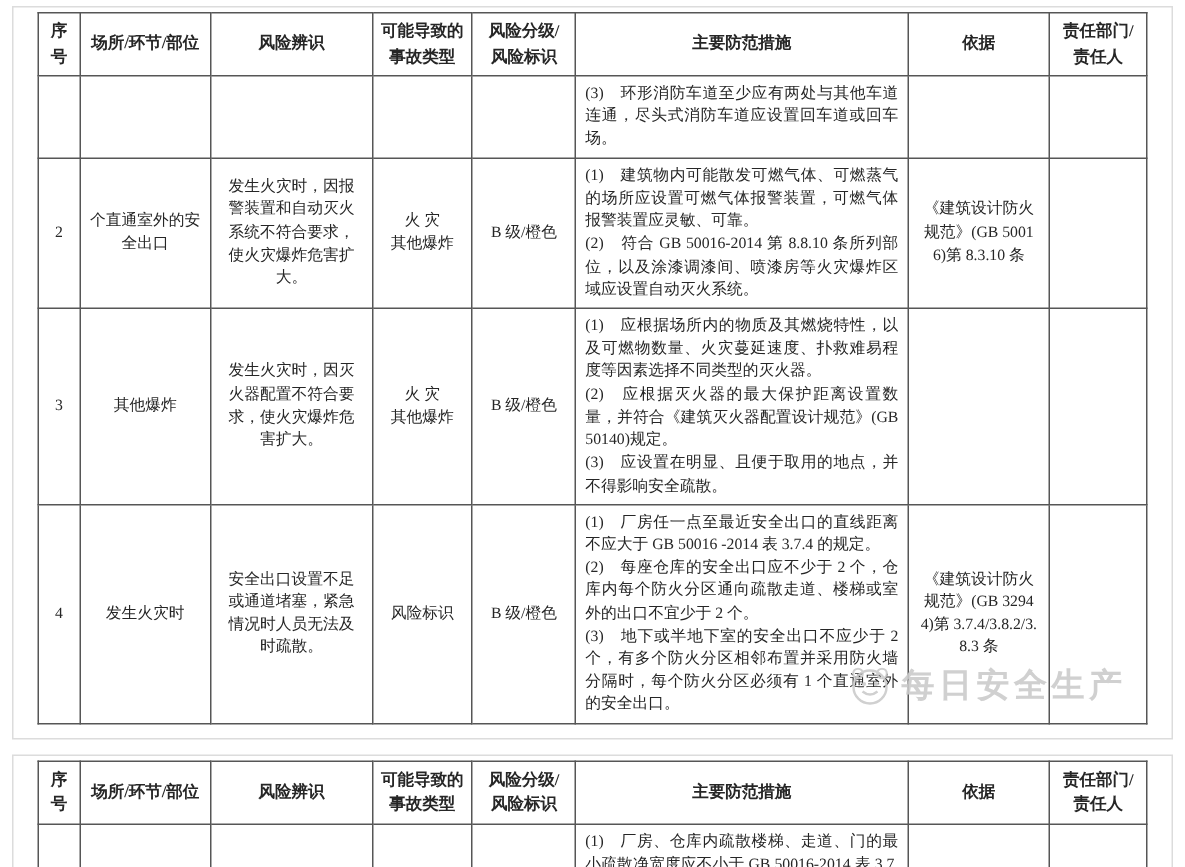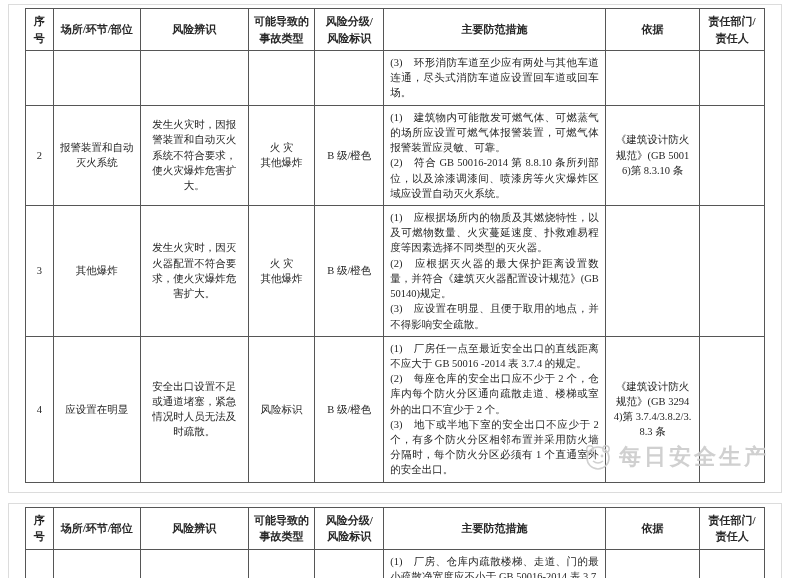--- a/index.html
+++ b/index.html
@@ -49,21 +49,21 @@
   }
   td.basis { padding:4px 6px; }
   tr.hdr     { height:36px; }
   tr.r-cont  { height:40px; }
   tr.r-2     { height:98px; }
   tr.r-3     { height:104px; }
   tr.r-4     { height:114px; }
   tr.r-5     { height:104px; }
   .watermark {
     position:absolute;
-    right:12px;
+    right:30px;
     bottom:20px;
     display:flex;
     align-items:center;
     gap:6px;
     color:#cbcbcb;
     font-size:22px;
     font-weight:700;
     letter-spacing:3px;
     font-family:"Liberation Sans","DejaVu Sans",sans-serif;
     opacity:0.9;
@@ -111,21 +111,21 @@
           <td></td>
           <td class="risk"></td>
           <td></td>
           <td></td>
           <td class="measures">(3)　环形消防车道至少应有两处与其他车道连通，尽头式消防车道应设置回车道或回车场。</td>
           <td class="basis"></td>
           <td></td>
         </tr>
         <tr class="r-2">
           <td>2</td>
-          <td>报警装置和自动灭火系统</td>
+          <td>个直通室外的安全出口</td>
           <td class="risk">发生火灾时，因报警装置和自动灭火系统不符合要求，使火灾爆炸危害扩大。</td>
           <td>火 灾
 其他爆炸</td>
           <td>B 级/橙色</td>
           <td class="measures">(1)　建筑物内可能散发可燃气体、可燃蒸气的场所应设置可燃气体报警装置，可燃气体报警装置应灵敏、可靠。
 (2)　符合 GB 50016-2014 第 8.8.10 条所列部位，以及涂漆调漆间、喷漆房等火灾爆炸区域应设置自动灭火系统。</td>
           <td class="basis">《建筑设计防火规范》(GB 50016)第 8.3.10 条</td>
           <td></td>
         </tr>
         <tr class="r-3">
@@ -136,21 +136,21 @@
 其他爆炸</td>
           <td>B 级/橙色</td>
           <td class="measures">(1)　应根据场所内的物质及其燃烧特性，以及可燃物数量、火灾蔓延速度、扑救难易程度等因素选择不同类型的灭火器。
 (2)　应根据灭火器的最大保护距离设置数量，并符合《建筑灭火器配置设计规范》(GB50140)规定。
 (3)　应设置在明显、且便于取用的地点，并不得影响安全疏散。</td>
           <td class="basis"></td>
           <td></td>
         </tr>
         <tr class="r-4">
           <td>4</td>
-          <td>应设置在明显</td>
+          <td>发生火灾时</td>
           <td class="risk">安全出口设置不足或通道堵塞，紧急情况时人员无法及时疏散。</td>
           <td>风险标识</td>
           <td>B 级/橙色</td>
           <td class="measures">(1)　厂房任一点至最近安全出口的直线距离不应大于 GB 50016 -2014 表 3.7.4 的规定。
 (2)　每座仓库的安全出口应不少于 2 个，仓库内每个防火分区通向疏散走道、楼梯或室外的出口不宜少于 2 个。
 (3)　地下或半地下室的安全出口不应少于 2 个，有多个防火分区相邻布置并采用防火墙分隔时，每个防火分区必须有 1 个直通室外的安全出口。</td>
           <td class="basis">《建筑设计防火规范》(GB 32944)第 3.7.4/3.8.2/3.8.3 条</td>
           <td></td>
         </tr>
       </tbody>

